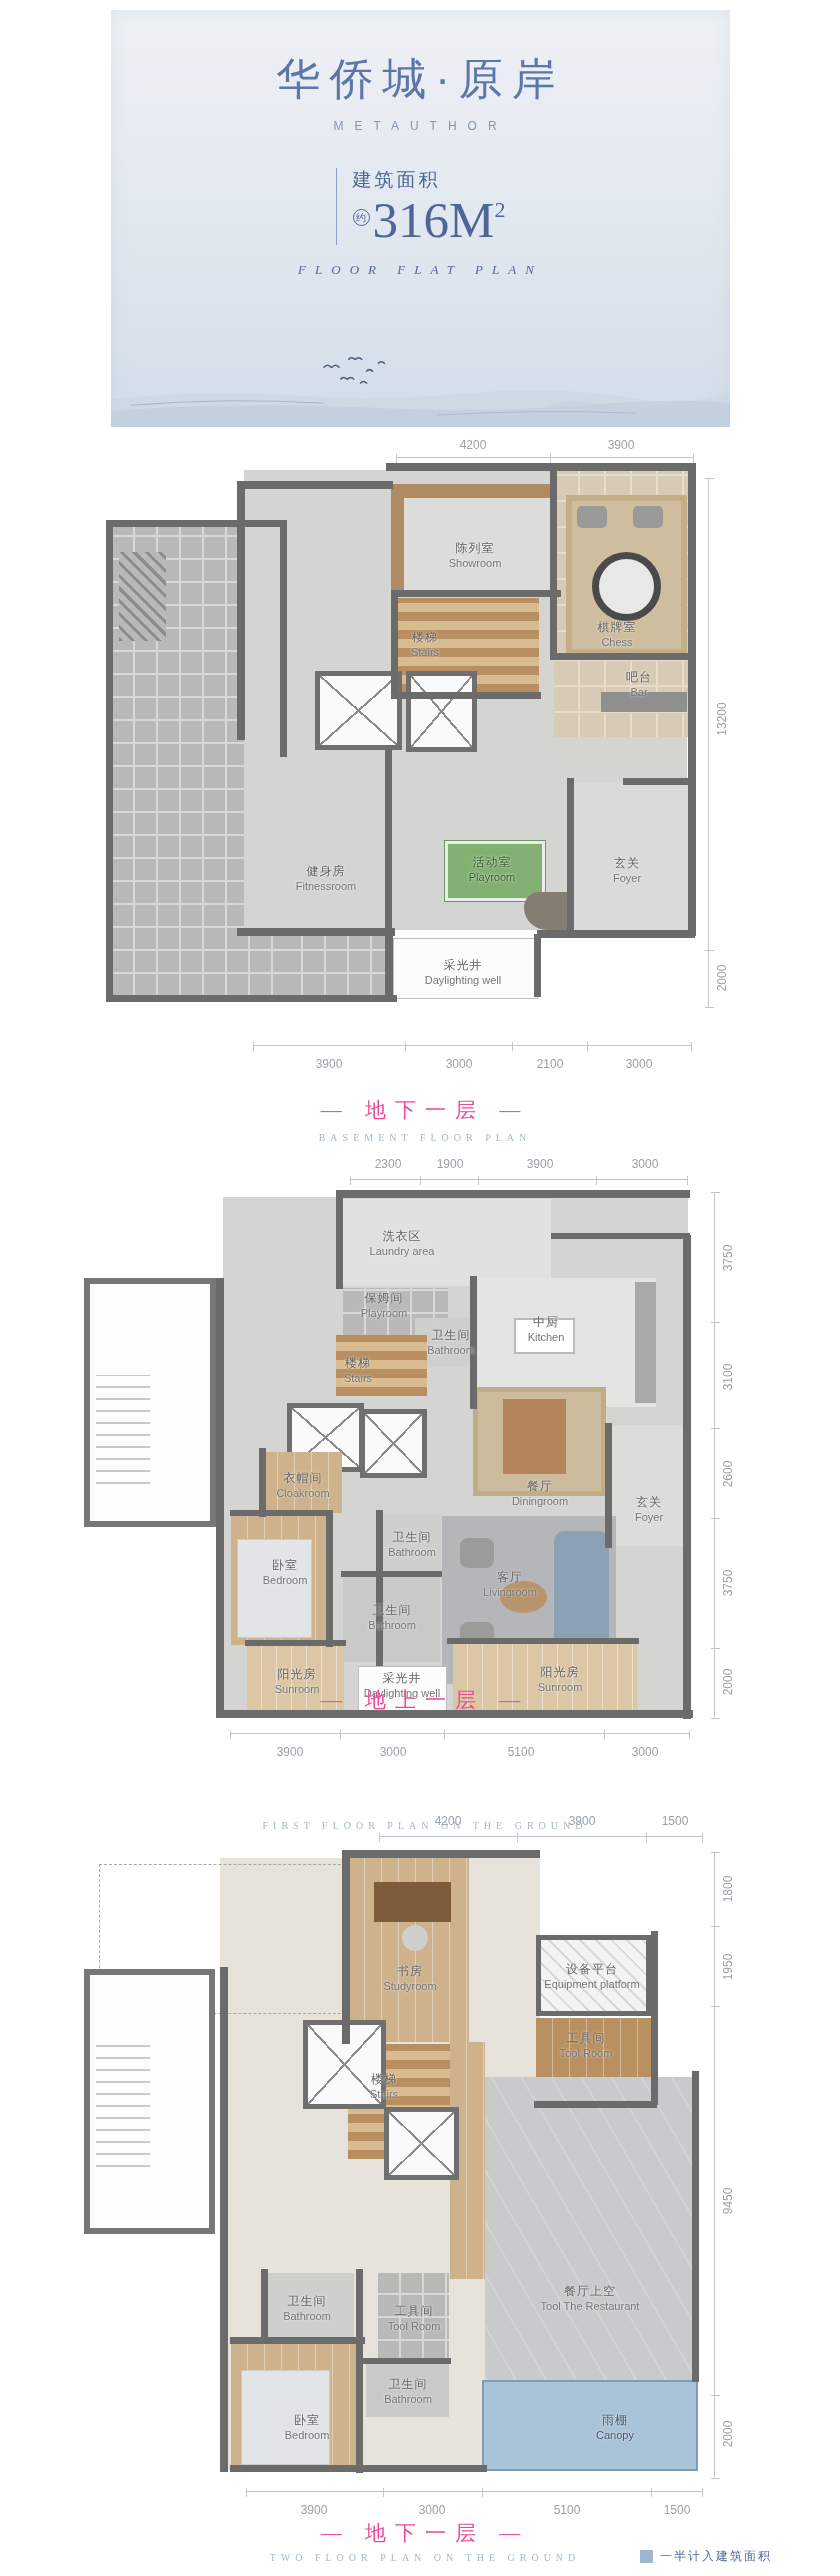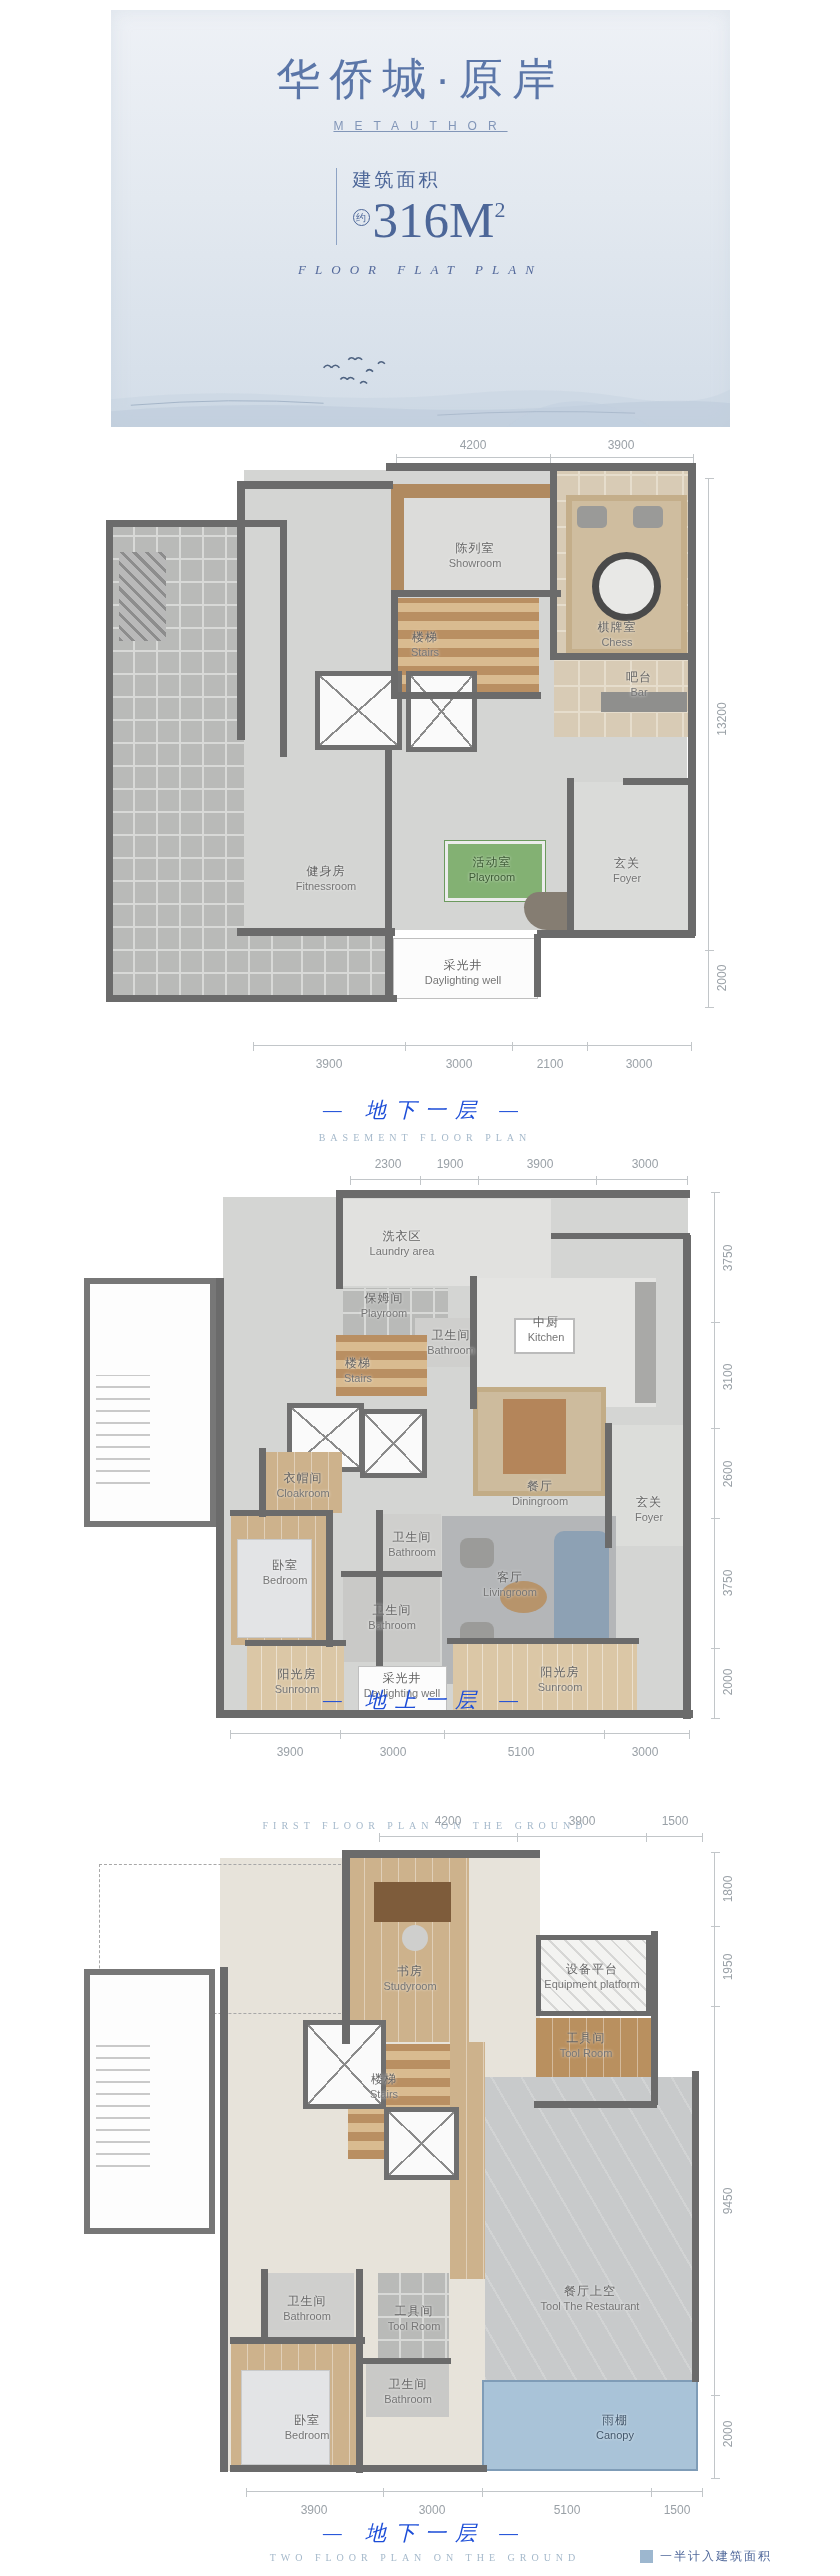--- a/index.html
+++ b/index.html
@@ -4,21 +4,21 @@
 <style>
   html,body{margin:0;padding:0;background:#ffffff;}
   #page{position:relative;width:841px;height:2576px;background:#fff;overflow:hidden;
         font-family:"Liberation Sans",sans-serif;}
   .abs{position:absolute;}
   
   .header-card{position:absolute;left:111px;top:10px;width:619px;height:417px;
     background:linear-gradient(180deg,#eef1f6 0%,#e3e9f0 45%,#d3dde8 100%);
     box-shadow:0 0 18px rgba(190,202,216,.35) inset;overflow:hidden;text-align:center;}
   .logo{margin-top:40px;font-size:44px;letter-spacing:9px;color:#5b76a8;font-weight:400;}
-  .logo-en{margin-top:10px;font-size:12px;letter-spacing:11px;color:#8296b8;text-decoration:underline;}
+  .logo-en{margin-top:10px;font-size:12px;letter-spacing:11px;color:#8296b8;}
   .title-row{margin-top:34px;display:flex;justify-content:center;align-items:center;gap:16px;
     font-family:"Liberation Serif","DejaVu Serif",serif;color:#4c6698;}
   .unit-name{font-size:69px;letter-spacing:6px;}
   .vdiv{width:1px;height:77px;background:#8ea3c4;}
   .area-block{display:flex;flex-direction:column;align-items:flex-start;}
   .area-label{font-size:19px;letter-spacing:3px;}
   .area-line{display:flex;align-items:flex-start;margin-top:2px;}
   .approx{display:inline-block;width:15px;height:15px;line-height:15px;font-size:10px;
     border:1px solid #4c6698;border-radius:50%;text-align:center;margin-top:14px;margin-right:3px;}
   .area-value{font-size:51px;line-height:1;}
@@ -53,22 +53,22 @@
   .room .en{font-size:11px;color:#767676;}
   .room.on-green .cn,.room.on-green .en{color:#3c5a34;}
   .room.on-blue .cn,.room.on-blue .en{color:#41566b;}
   .dline-h{position:absolute;height:0;border-top:1px solid #c2c6c9;}
   .dline-v{position:absolute;width:0;border-left:1px solid #c2c6c9;}
   .tick-h{position:absolute;width:1px;height:9px;background:#c2c6c9;top:-4px;}
   .tick-v{position:absolute;height:1px;width:9px;background:#c2c6c9;left:-4px;}
   .dim{position:absolute;color:#9aa1a7;font-size:12px;white-space:nowrap;}
   .dim-h{transform:translate(-50%,0);}
   .dim-v{transform:translate(-50%,-50%) rotate(-90deg);}
-  .sec-title{position:absolute;transform:translateX(-50%);white-space:nowrap;color:#1d4ed8;
-    font-family:"Liberation Serif","DejaVu Serif",serif;font-size:21px;letter-spacing:9px;font-style:italic;}
+  .sec-title{position:absolute;transform:translateX(-50%);white-space:nowrap;color:#ec4899;
+    font-family:"Liberation Serif","DejaVu Serif",serif;font-size:21px;letter-spacing:9px;}
   .sec-sub{position:absolute;transform:translateX(-50%);white-space:nowrap;color:#a5b9cb;
     font-size:10px;letter-spacing:5px;font-family:"Liberation Serif","DejaVu Serif",serif;}
   .annex{position:absolute;border:6px solid #777;background:#fdfdfd;}
   .treads{position:absolute;background-image:repeating-linear-gradient(0deg,#c9c9c9 0 2px,transparent 2px 12px);}
   .dashed-rect{position:absolute;border:1.5px dashed #a8a8a8;}
   .legend{position:absolute;right:69px;top:2548px;display:flex;align-items:center;gap:7px;
     color:#51699b;font-size:12px;letter-spacing:2px;}
   .legend-swatch{width:13px;height:13px;background:#9db7cf;display:inline-block;}
 </style>
 </head>

